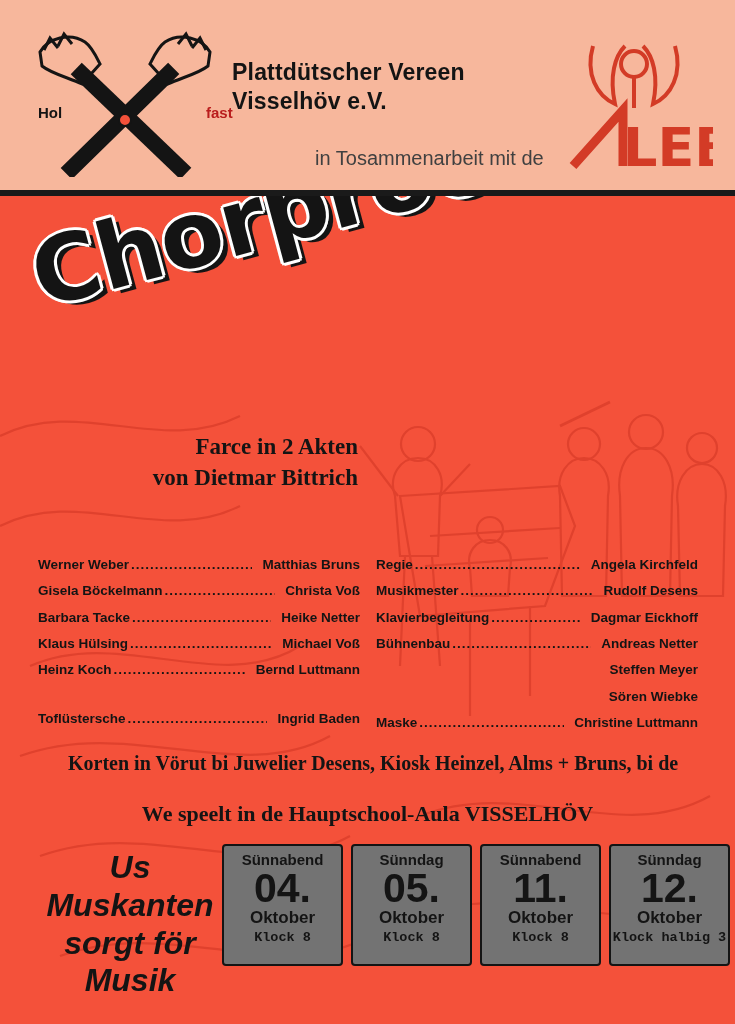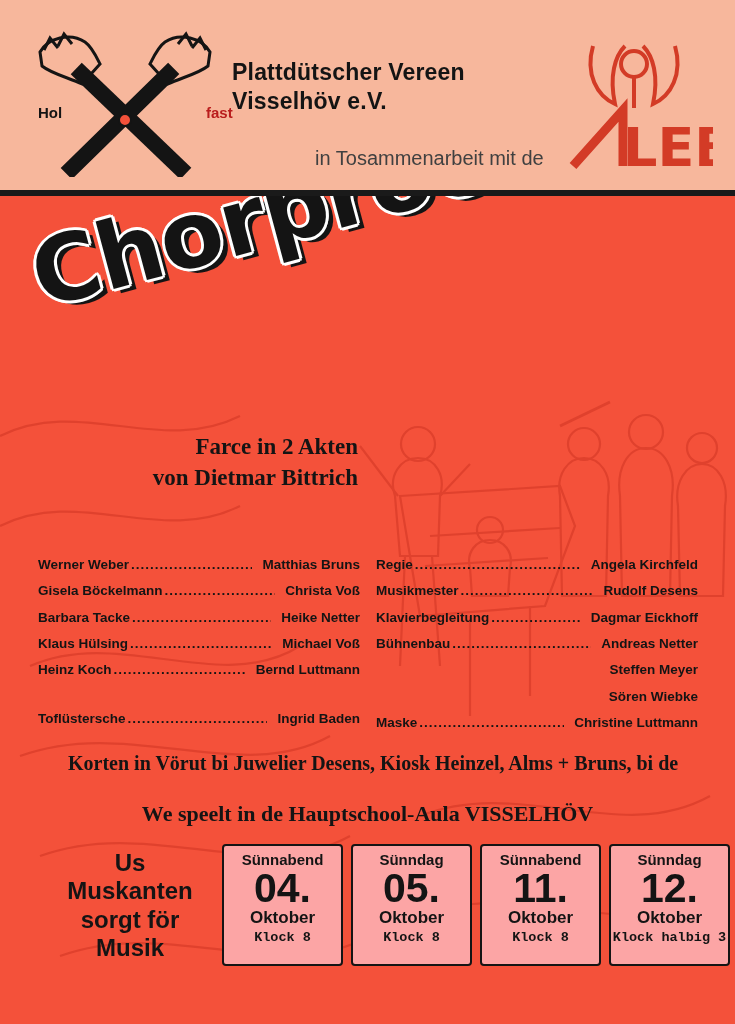--- a/index.html
+++ b/index.html
@@ -188,35 +188,36 @@
 
   
   .musicians {
     position: absolute;
     left: 40px;
     top: 653px;
     width: 180px;
     text-align: center;
     color: #141414;
     font-weight: bold;
-    font-size: 24px;
+    font-size: 32px;
     line-height: 1.18;
+    font-style: italic;
   }
 
   .dates {
     position: absolute;
     left: 222px;
     top: 648px;
     display: flex;
     gap: 8px;
   }
   .date-card {
     width: 121px;
     height: 122px;
-    background: #fca5a5;
+    background: #737373;
     border: 2px solid #141414;
     border-radius: 4px;
     box-sizing: border-box;
     text-align: center;
     color: #141414;
     padding-top: 5px;
   }
   .date-weekday { font-size: 15px; font-weight: bold; }
   .date-day {
     font-size: 41px;

